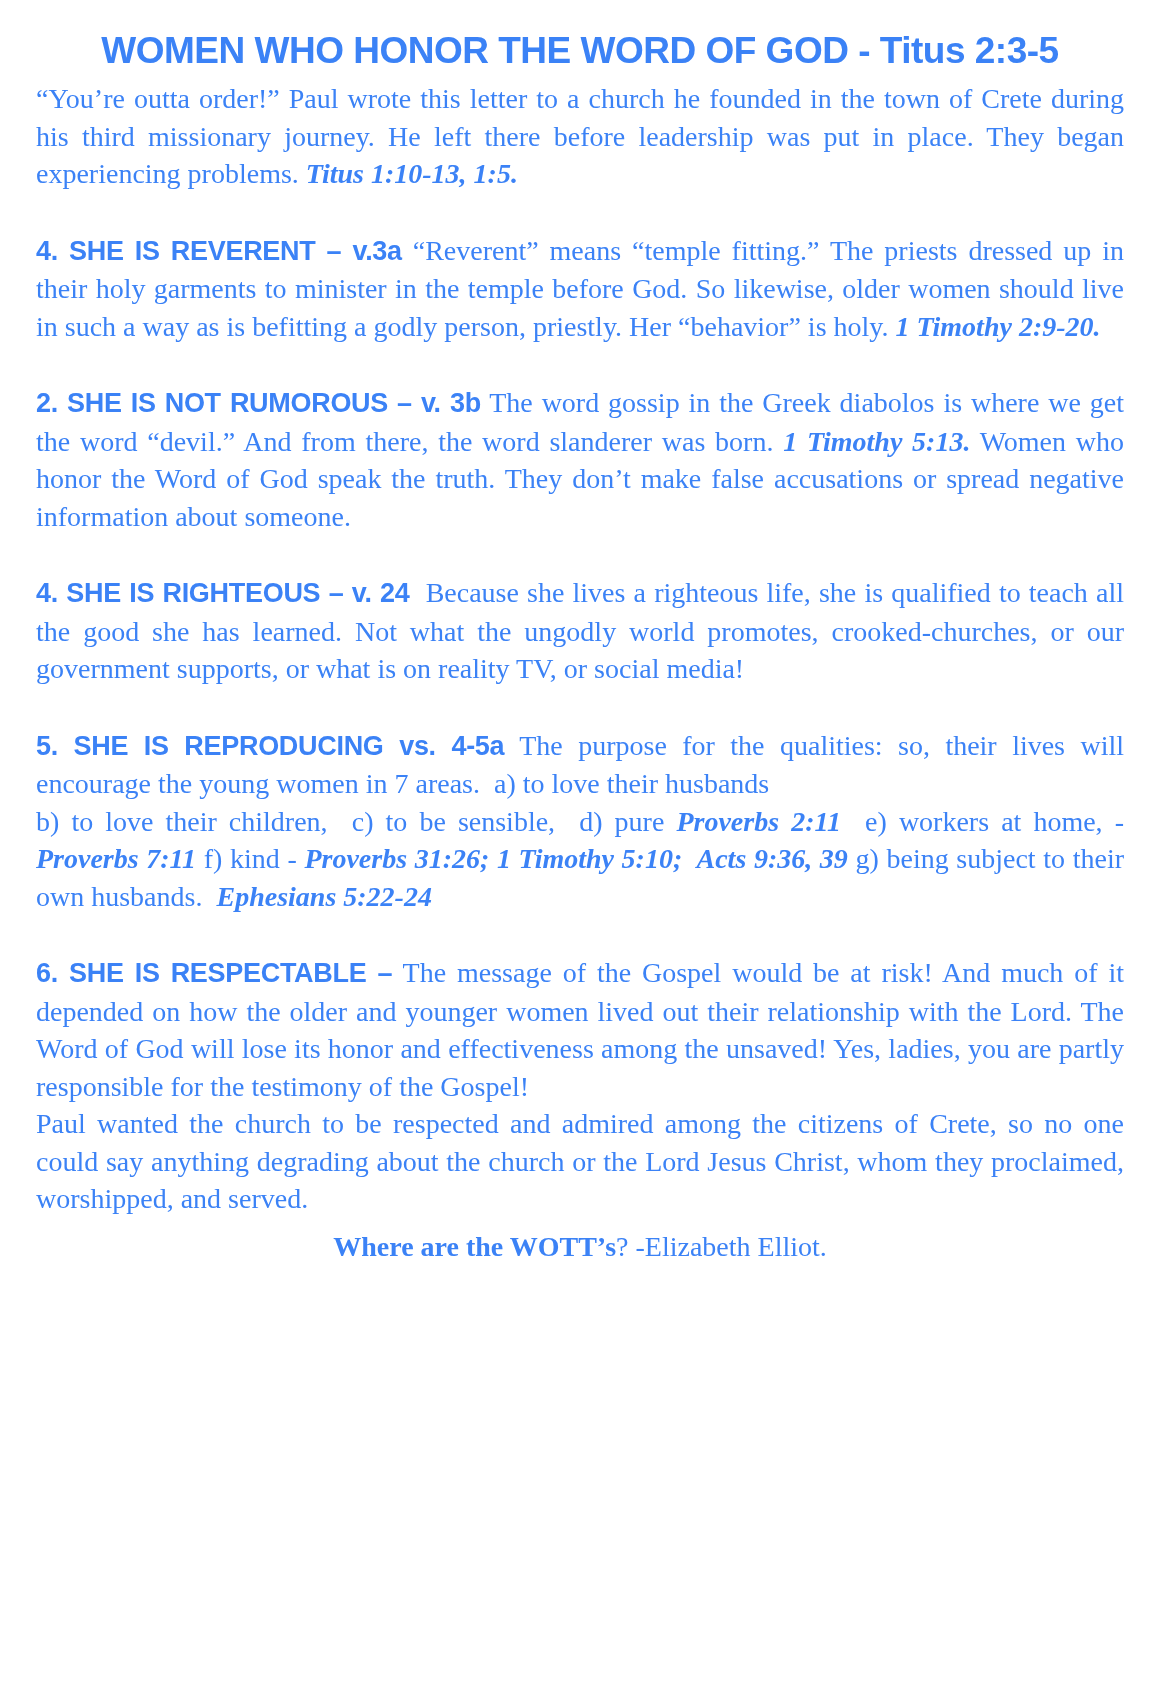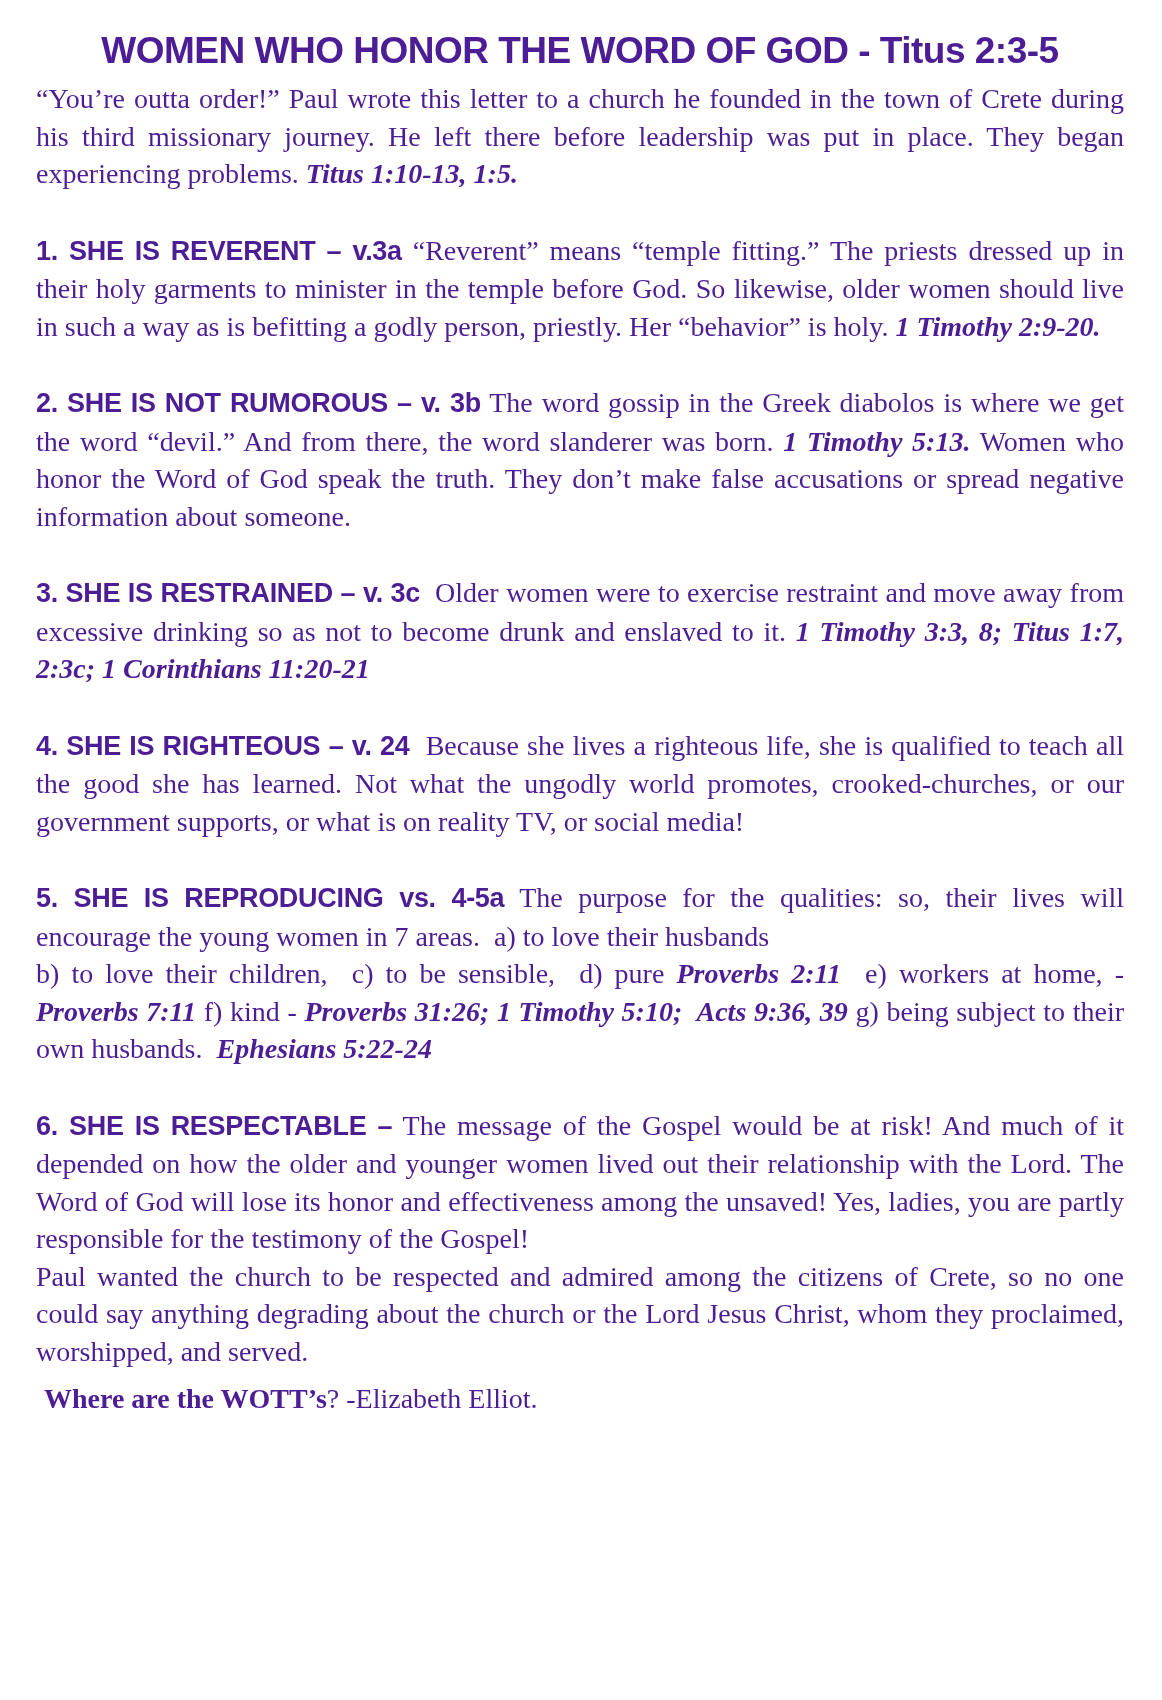--- a/index.html
+++ b/index.html
@@ -6,21 +6,21 @@
     margin: 0;
     padding: 0;
     background: #ffffff;
   }
   .page {
     position: relative;
     width: 1162px;
     height: 1700px;
     box-sizing: border-box;
     background: #ffffff;
-    color: #4c1d95;
+    color: #3b82f6;
     padding: 30px 38px 0 36px;
     overflow: hidden;
   }
   .doc-title {
     font-family: "Liberation Sans", "DejaVu Sans", sans-serif;
     font-weight: 700;
     font-size: 37px;
     line-height: 42px;
     letter-spacing: -0.5px;
     text-align: center;
@@ -46,35 +46,34 @@
   .rh {
     font-family: "Liberation Sans", "DejaVu Sans", sans-serif;
     font-weight: 700;
     font-size: 27px;
     letter-spacing: -0.3px;
   }
   .bi { font-weight: 700; font-style: italic; }
   .it { }
   .bd { font-weight: 700; }
   .closing {
-    text-align: left;
+    text-align: center;
     white-space: normal;
     margin: 8px;
   }
 </style>
 </head>
 <body>
 
 <div class="page">
   <h1 class="doc-title">WOMEN WHO HONOR THE WORD OF GOD - Titus 2:3-5</h1>
 
   <div class="doc-body">
       <p class="para"><span class="t">“You’re outta order!” Paul wrote this letter to a church he founded in the town of Crete during his third missionary journey. He left there before leadership was put in place. They began experiencing problems. </span><span class="bi">Titus 1:10-13, 1:5.</span></p>
-      <p class="para"><span class="rh">1. SHE IS REVERENT – v.3a</span><span class="t"> “Reverent” means “temple fitting.” The priests dressed up in their holy garments to minister in the temple before God. So likewise, older women should live in such a way as is befitting a godly person, priestly. Her “behavior” is holy. </span><span class="bi">1 Timothy 2:9-20.</span></p>
+      <p class="para"><span class="rh">4. SHE IS REVERENT – v.3a</span><span class="t"> “Reverent” means “temple fitting.” The priests dressed up in their holy garments to minister in the temple before God. So likewise, older women should live in such a way as is befitting a godly person, priestly. Her “behavior” is holy. </span><span class="bi">1 Timothy 2:9-20.</span></p>
       <p class="para"><span class="rh">2. SHE IS NOT RUMOROUS – v. 3b</span><span class="t"> The word gossip in the Greek </span><span class="it">diabolos</span><span class="t"> is where we get the word “devil.” And from there, the word slanderer was born. </span><span class="bi">1 Timothy 5:13.</span><span class="t"> Women who honor the Word of God speak the truth. They don’t make false accusations or spread negative information about someone.</span></p>
-      <p class="para"><span class="rh">3. SHE IS RESTRAINED – v. 3c</span><span class="t">  Older women were to exercise restraint and move away from excessive drinking so as not to become drunk and enslaved to it. </span><span class="bi">1 Timothy 3:3, 8; Titus 1:7, 2:3c; 1 Corinthians 11:20-21</span></p>
       <p class="para"><span class="rh">4. SHE IS RIGHTEOUS – v. 24</span><span class="t">  Because she lives a righteous life, she is qualified to teach all the good she has learned. Not what the ungodly world promotes, crooked-churches, or our government supports, or what is on reality TV, or social media!</span></p>
       <p class="para"><span class="rh">5. SHE IS REPRODUCING vs. 4-5a</span><span class="t"> The purpose for the qualities: so, their lives will encourage the young women in 7 areas.  a) to love their husbands</span><br><span class="t">b) to love their children,  c) to be sensible,  d) pure </span><span class="bi">Proverbs 2:11</span><span class="t">  e) workers at home, - </span><span class="bi">Proverbs 7:11</span><span class="t"> f) kind - </span><span class="bi">Proverbs 31:26; 1 Timothy 5:10;  Acts 9:36, 39</span><span class="t"> g) being subject to their own husbands.  </span><span class="bi">Ephesians 5:22-24</span></p>
       <p class="para"><span class="rh">6. SHE IS RESPECTABLE –</span><span class="t"> The message of the Gospel would be at risk! And much of it depended on how the older and younger women lived out their relationship with the Lord. The Word of God will lose its honor and effectiveness among the unsaved! Yes, ladies, you are partly responsible for the testimony of the Gospel!</span><br><span class="t">Paul wanted the church to be respected and admired among the citizens of Crete, so no one could say anything degrading about the church or the Lord Jesus Christ, whom they proclaimed, worshipped, and served.</span></p>
     </div>
 
   <p class="para closing"><span class="bd">Where are the WOTT’s</span><span>? -Elizabeth Elliot.</span></p>
 </div>
 
 </body></html>

